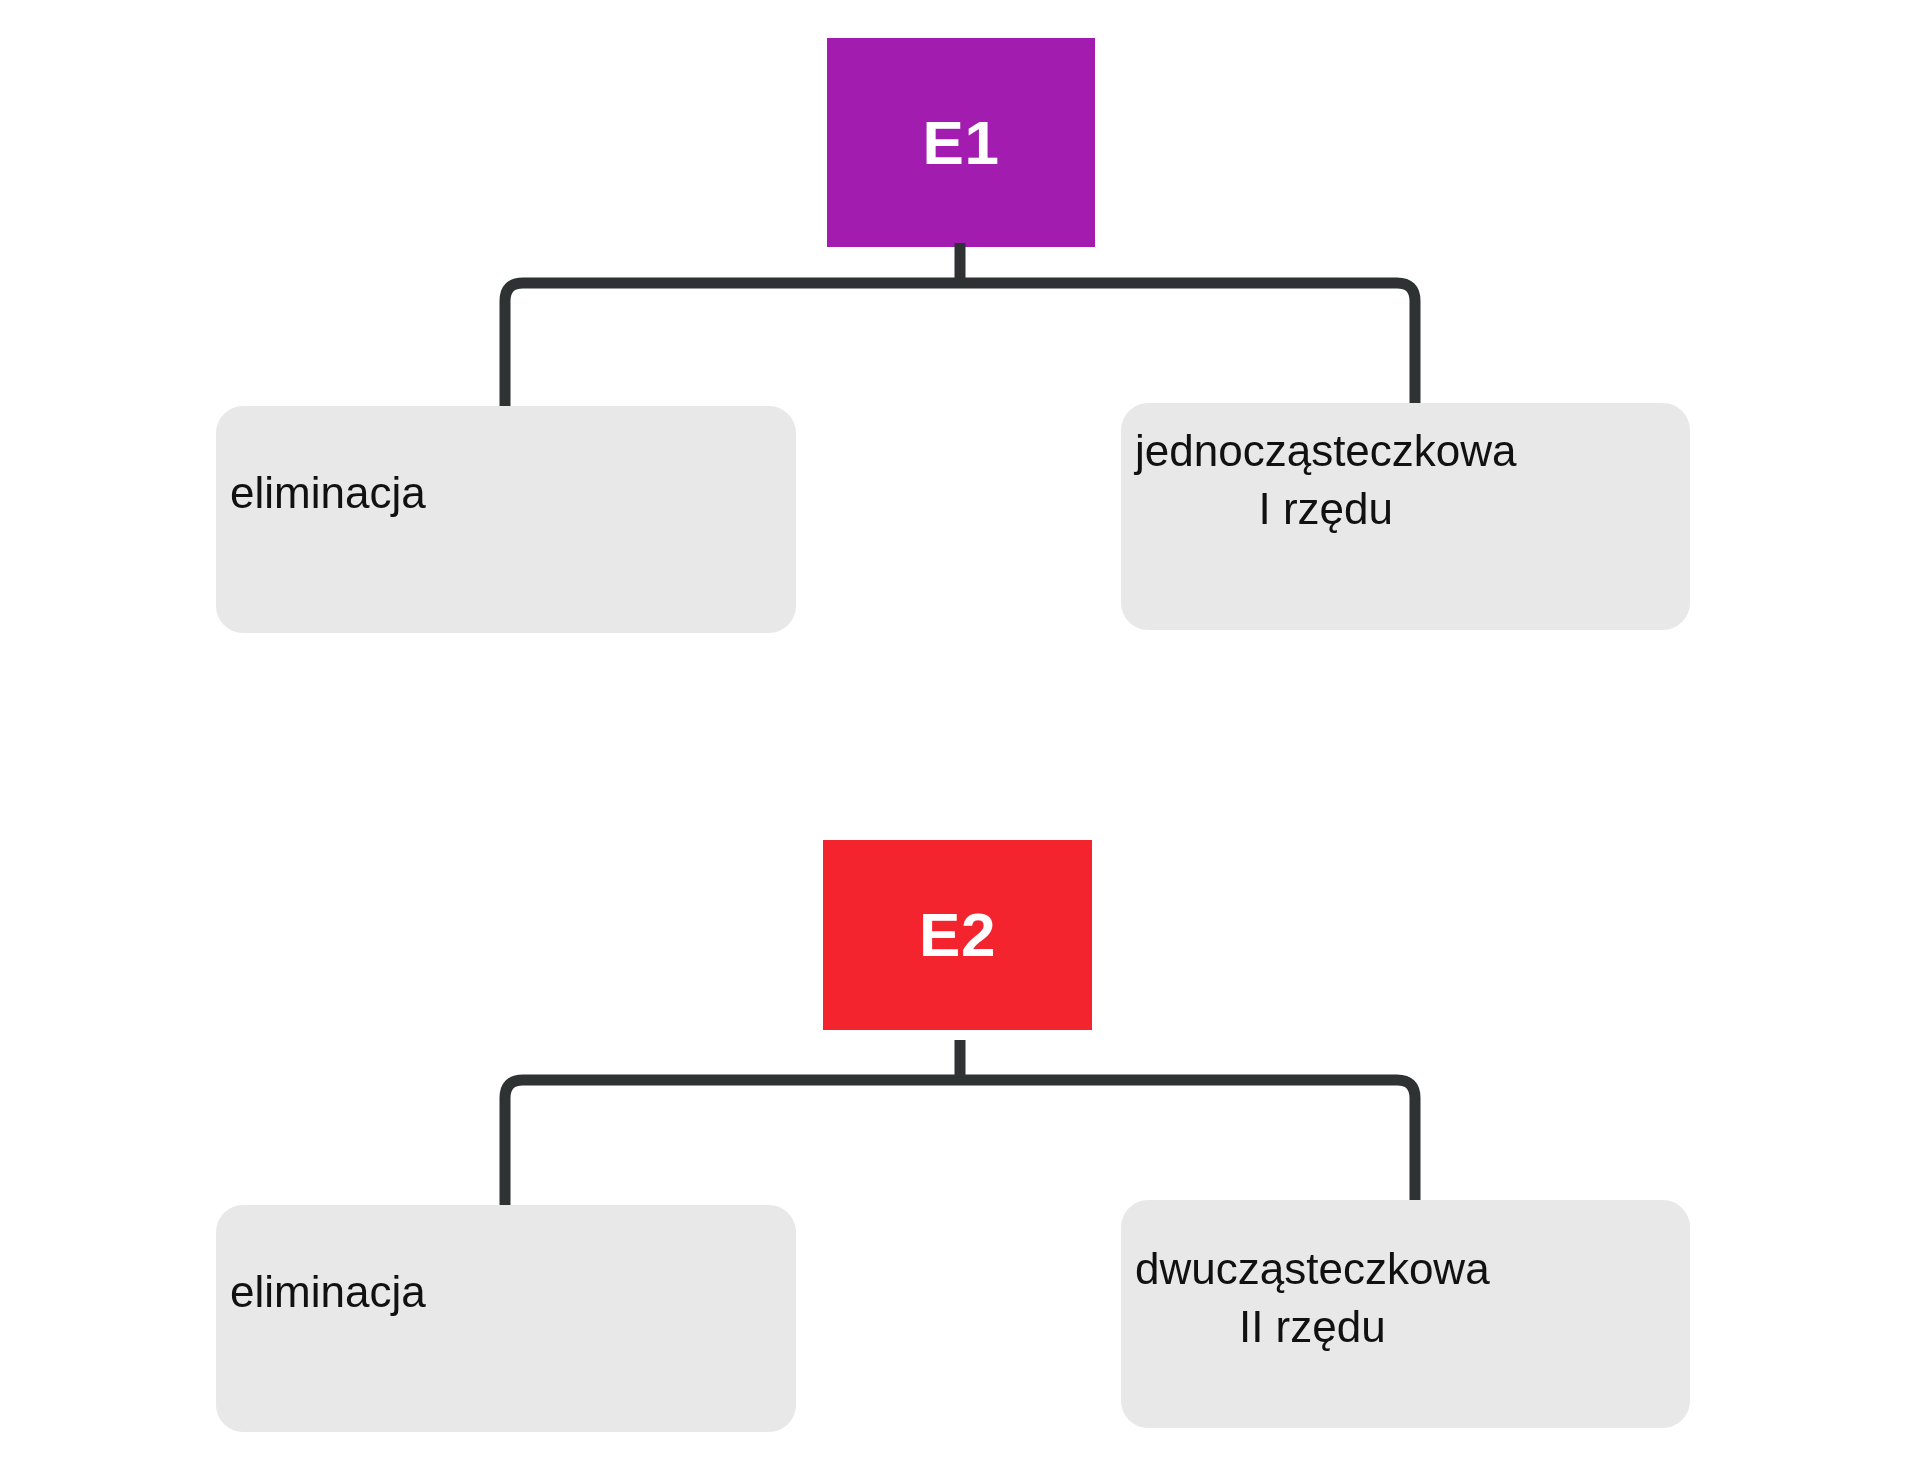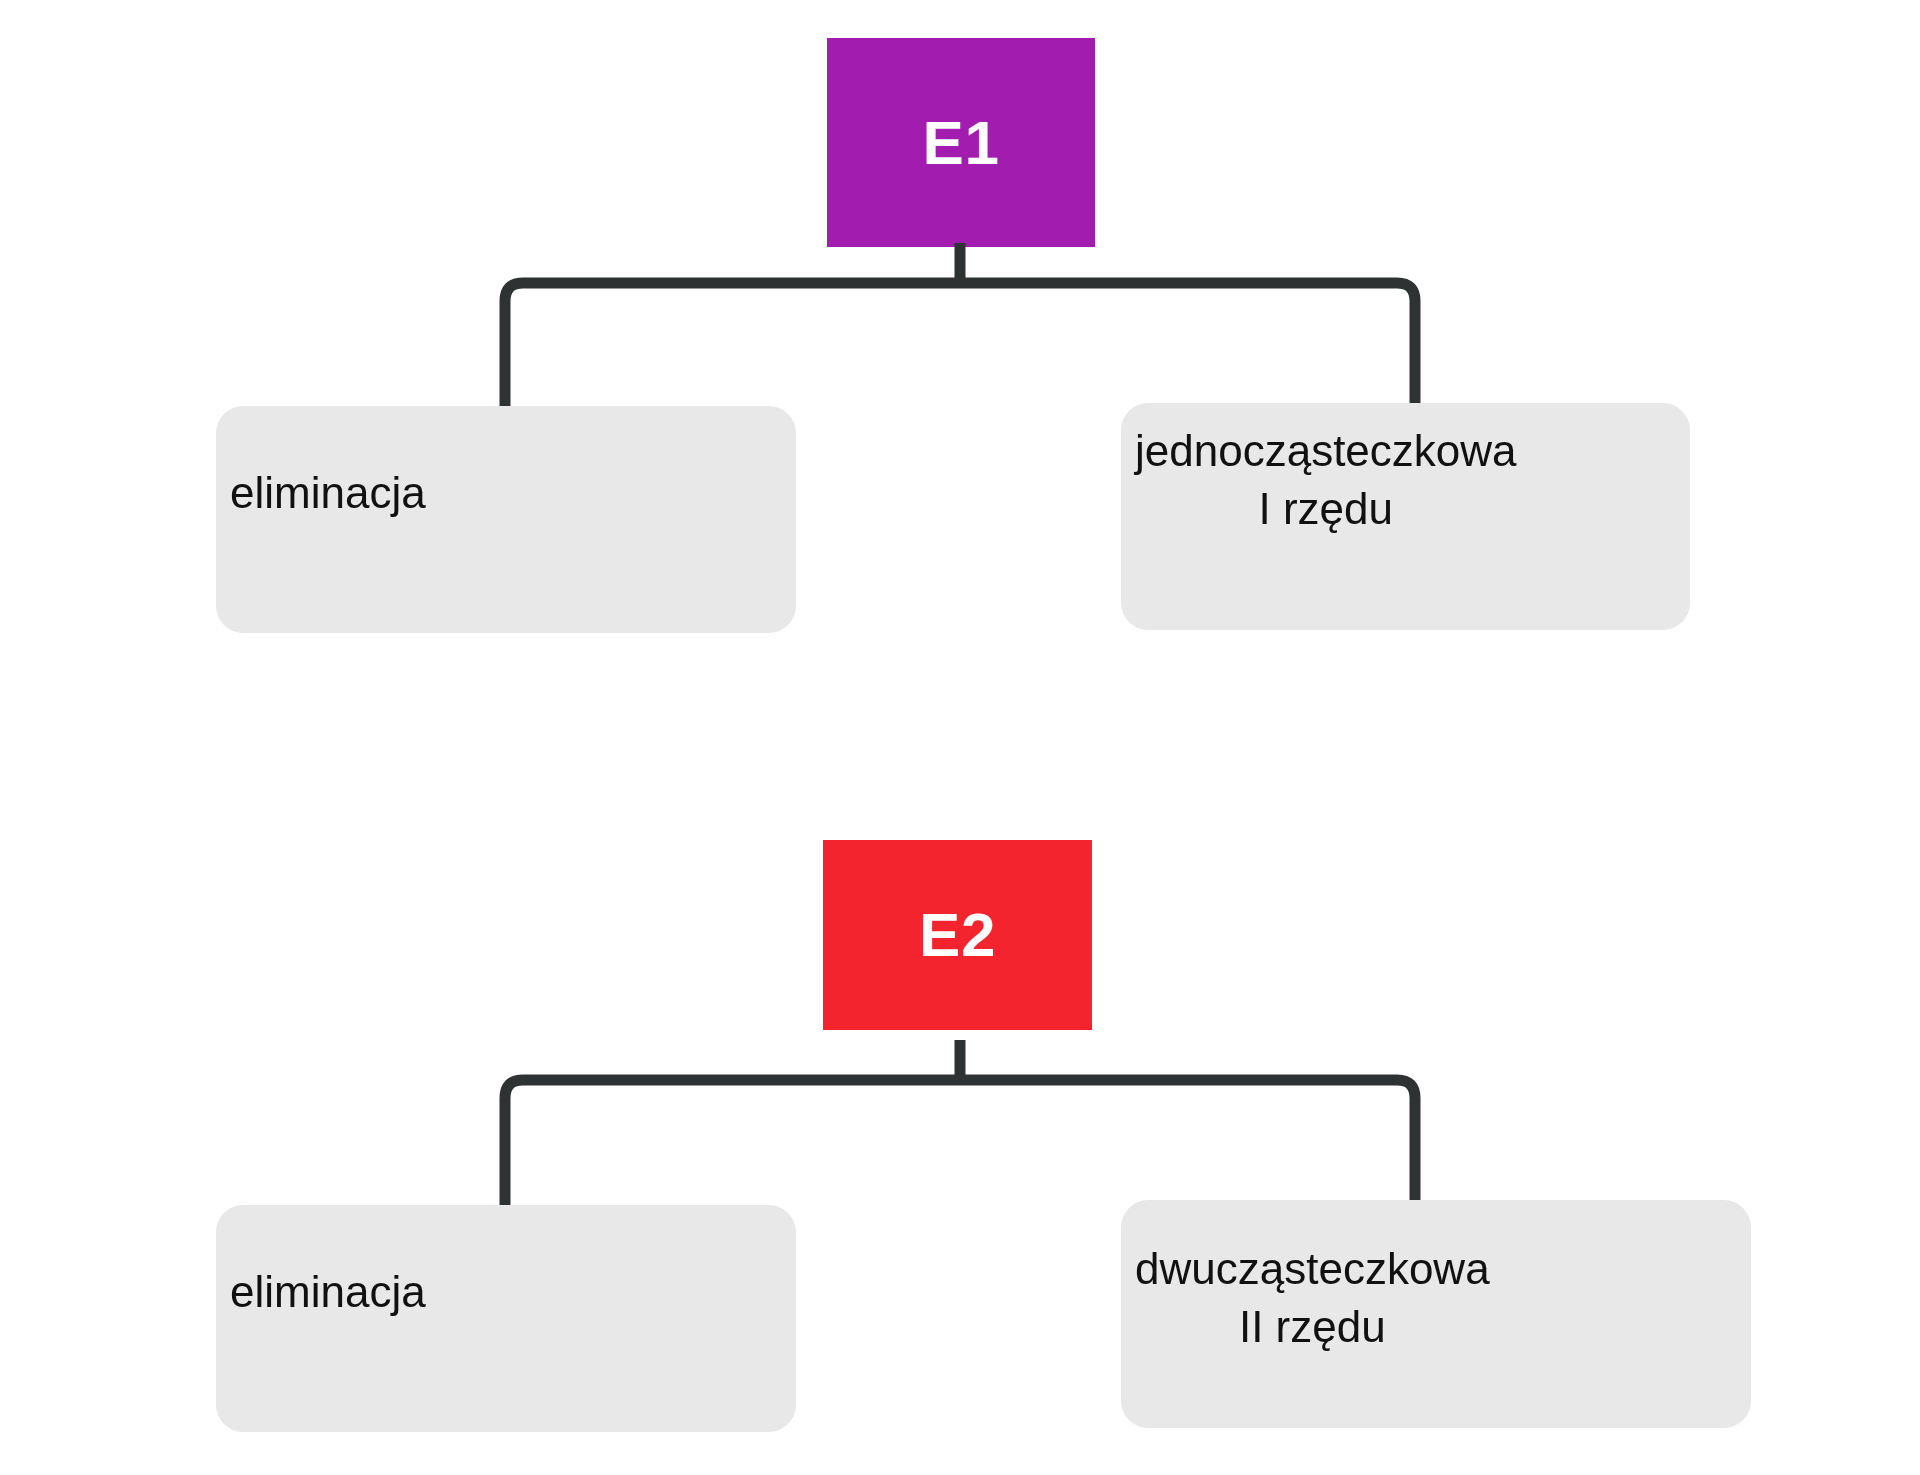--- a/index.html
+++ b/index.html
@@ -70,21 +70,21 @@
   #leaf-1-left  { left: 216px;  top: 406px; width: 580px; height: 227px; }
   #leaf-1-left .node-leaf-label  { padding-top: 58px; }
   #leaf-1-right { left: 1121px; top: 403px; width: 569px; height: 227px; }
   #leaf-1-right .node-leaf-label { padding-top: 19px; }
   #conn-1 { left: 480px; top: 243px; width: 960px; height: 175px; }
 
   
   #root-2 { left: 823px; top: 840px; width: 269px; height: 190px; }
   #leaf-2-left  { left: 216px;  top: 1205px; width: 580px; height: 227px; }
   #leaf-2-left .node-leaf-label  { padding-top: 58px; }
-  #leaf-2-right { left: 1121px; top: 1200px; width: 630px; height: 228px; }
+  #leaf-2-right { left: 1121px; top: 1200px; width: 569px; height: 228px; }
   #leaf-2-right .node-leaf-label { padding-top: 40px; }
   #conn-2 { left: 480px; top: 1040px; width: 960px; height: 172px; }
 </style>
 </head>
 <body style="background: rgb(255, 255, 255);">
 
 <div class="diagram" id="group-1">
 
   <div class="node-root" id="root-1" style="background: #a21caf;">
     <span class="node-root-label" style="color: rgb(255, 255, 255);">E1</span>

